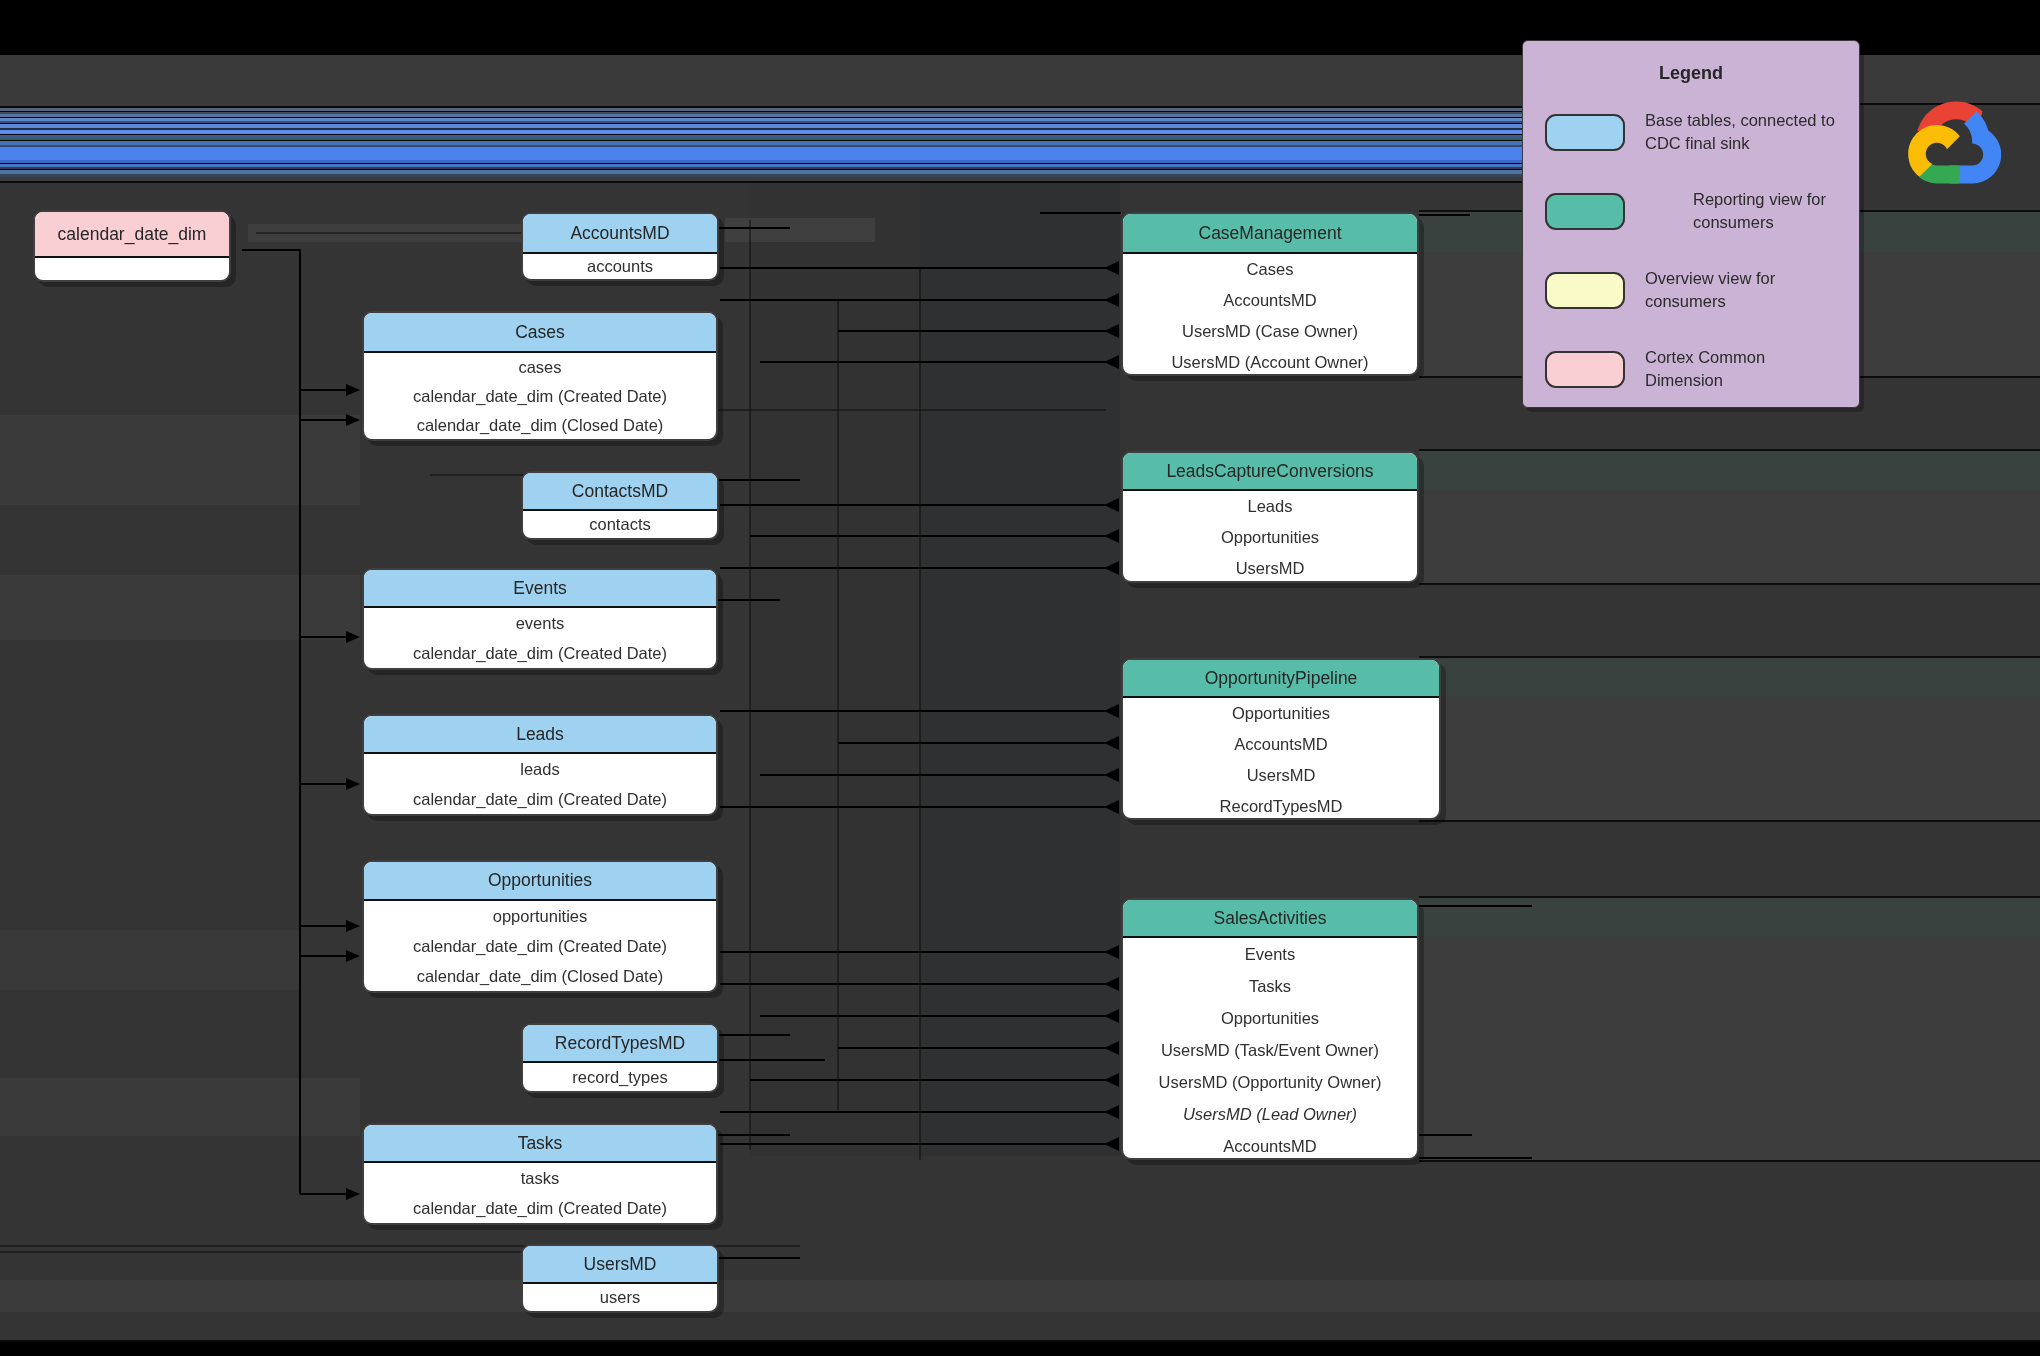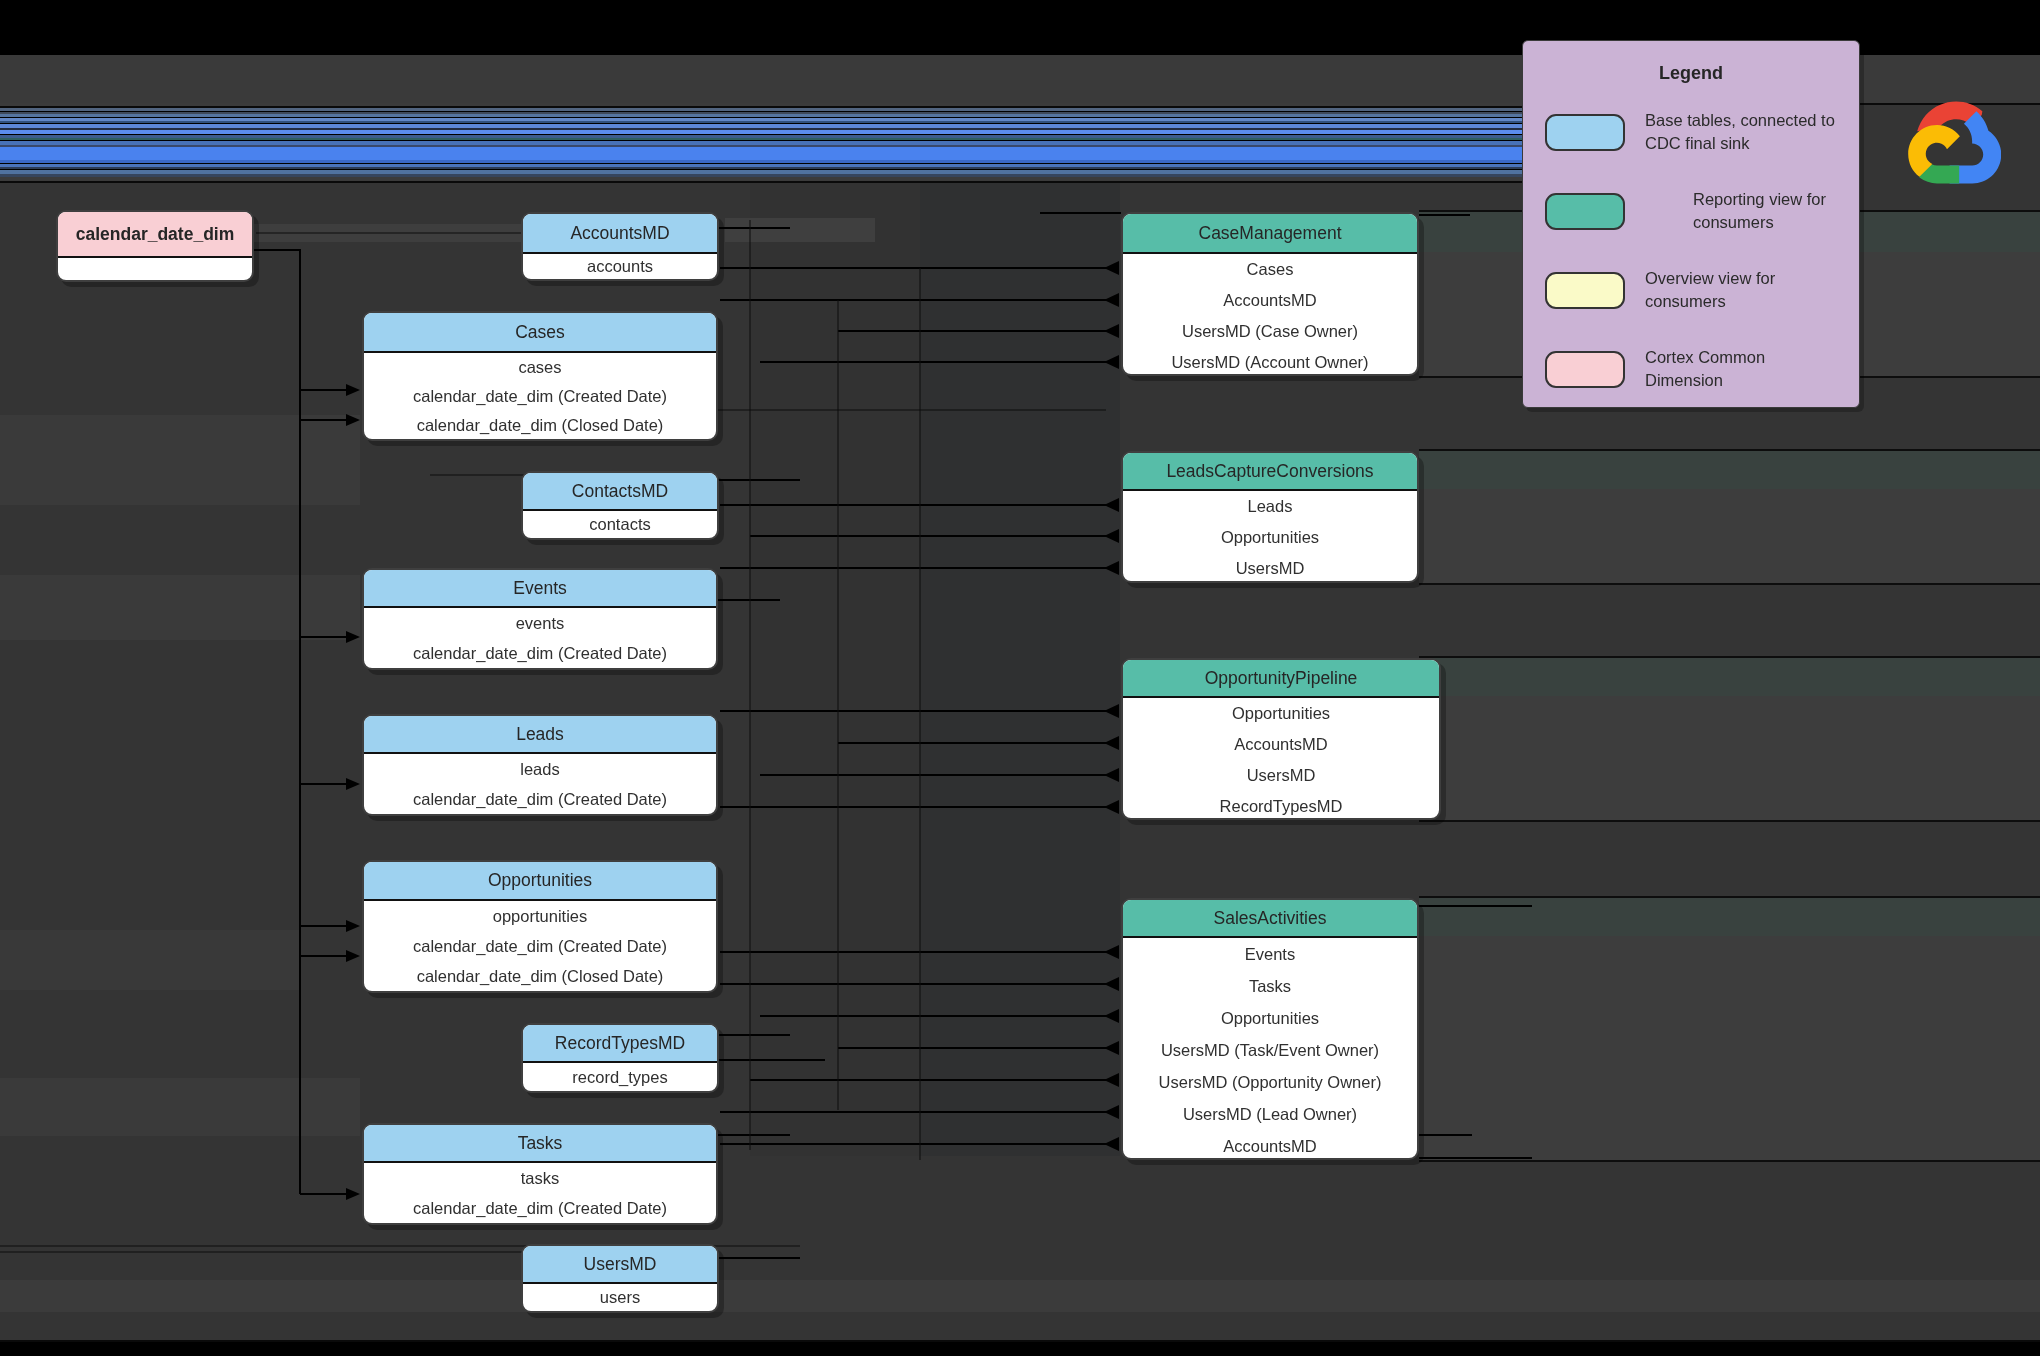--- a/index.html
+++ b/index.html
@@ -185,21 +185,21 @@
       <polygon points="1104,952 1119,945 1119,959"></polygon>
         <polygon points="1104,984 1119,977 1119,991"></polygon>
       <polygon points="1104,1016 1119,1009 1119,1023"></polygon>
         <polygon points="1104,1048 1119,1041 1119,1055"></polygon>
       <polygon points="1104,1080 1119,1073 1119,1087"></polygon>
         <polygon points="1104,1112 1119,1105 1119,1119"></polygon>
       <polygon points="1104,1144 1119,1137 1119,1151"></polygon>
     </g>
   </svg>
 
-  <div class="tbl" style="left:56px;top:210px;width:198px;height:72px;font-weight:bold;">
+  <div class="tbl" style="left:33px;top:210px;width:198px;height:72px;">
     <div class="hd hd-pink" style="height:46px;">calendar_date_dim</div>
     <div class="row" style="height:22px;"></div>
   </div>
 
   <div class="tbl" style="left:521px;top:212px;width:198px;height:69px;">
     <div class="hd hd-blue" style="height:40px;">AccountsMD</div>
     <div class="row" style="height:25px;">accounts</div>
   </div>
 
   <div class="tbl" style="left:362px;top:311px;width:356px;height:130px;">
@@ -272,21 +272,21 @@
     <div class="row" style="height:31px;">RecordTypesMD</div>
   </div>
 
   <div class="tbl" style="left:1121px;top:898px;width:298px;height:262px;">
     <div class="hd hd-teal" style="height:38px;">SalesActivities</div>
     <div class="row" style="height:32px;">Events</div>
     <div class="row" style="height:32px;">Tasks</div>
     <div class="row" style="height:32px;">Opportunities</div>
     <div class="row" style="height:32px;">UsersMD (Task/Event Owner)</div>
     <div class="row" style="height:32px;">UsersMD (Opportunity Owner)</div>
-    <div class="row" style="height:32px;">UsersMD (Lead Owner)</div>
+    <div class="row" style="height:32px;font-style:italic;">UsersMD (Lead Owner)</div>
     <div class="row" style="height:32px;">AccountsMD</div>
   </div>
 
   <div id="legend">
     <div class="lg-title">Legend</div>
 
     <div class="lg-swatch" style="top:73px;background:#9ed2f0;"></div>
     <div class="lg-label" style="top:68px;">Base tables, connected to CDC final sink</div>
 
     <div class="lg-swatch" style="top:152px;background:#57bda8;"></div>

